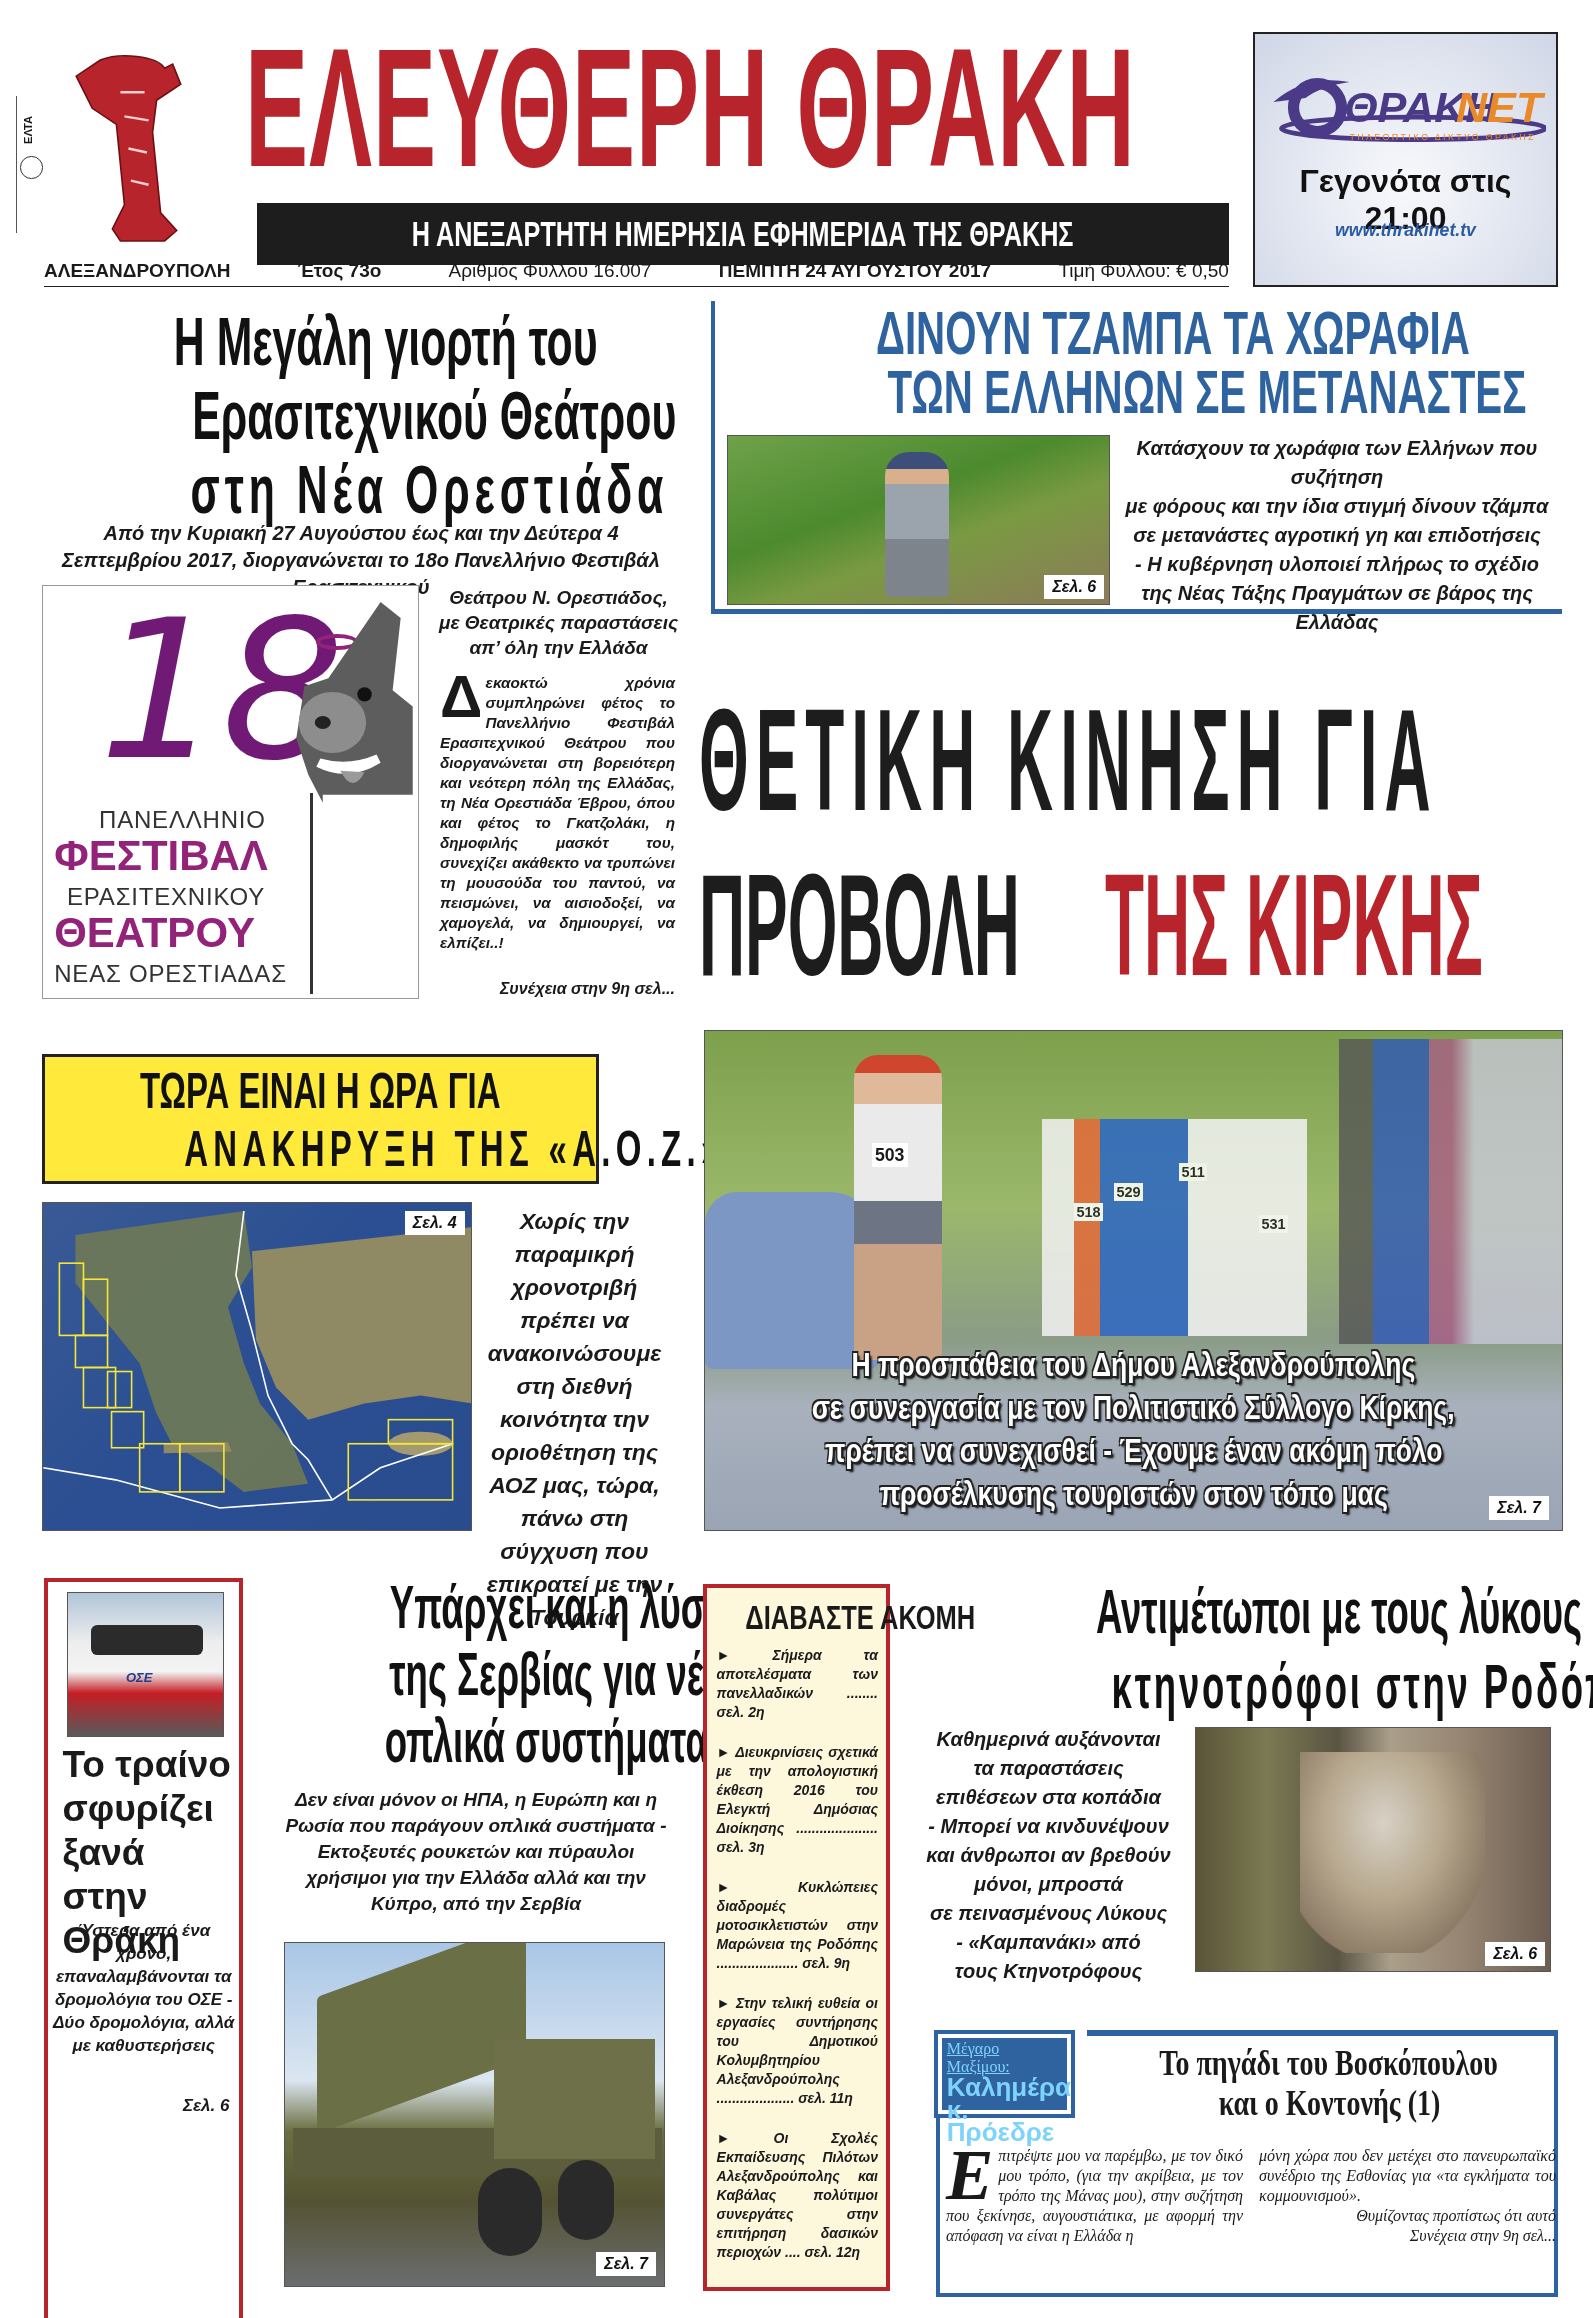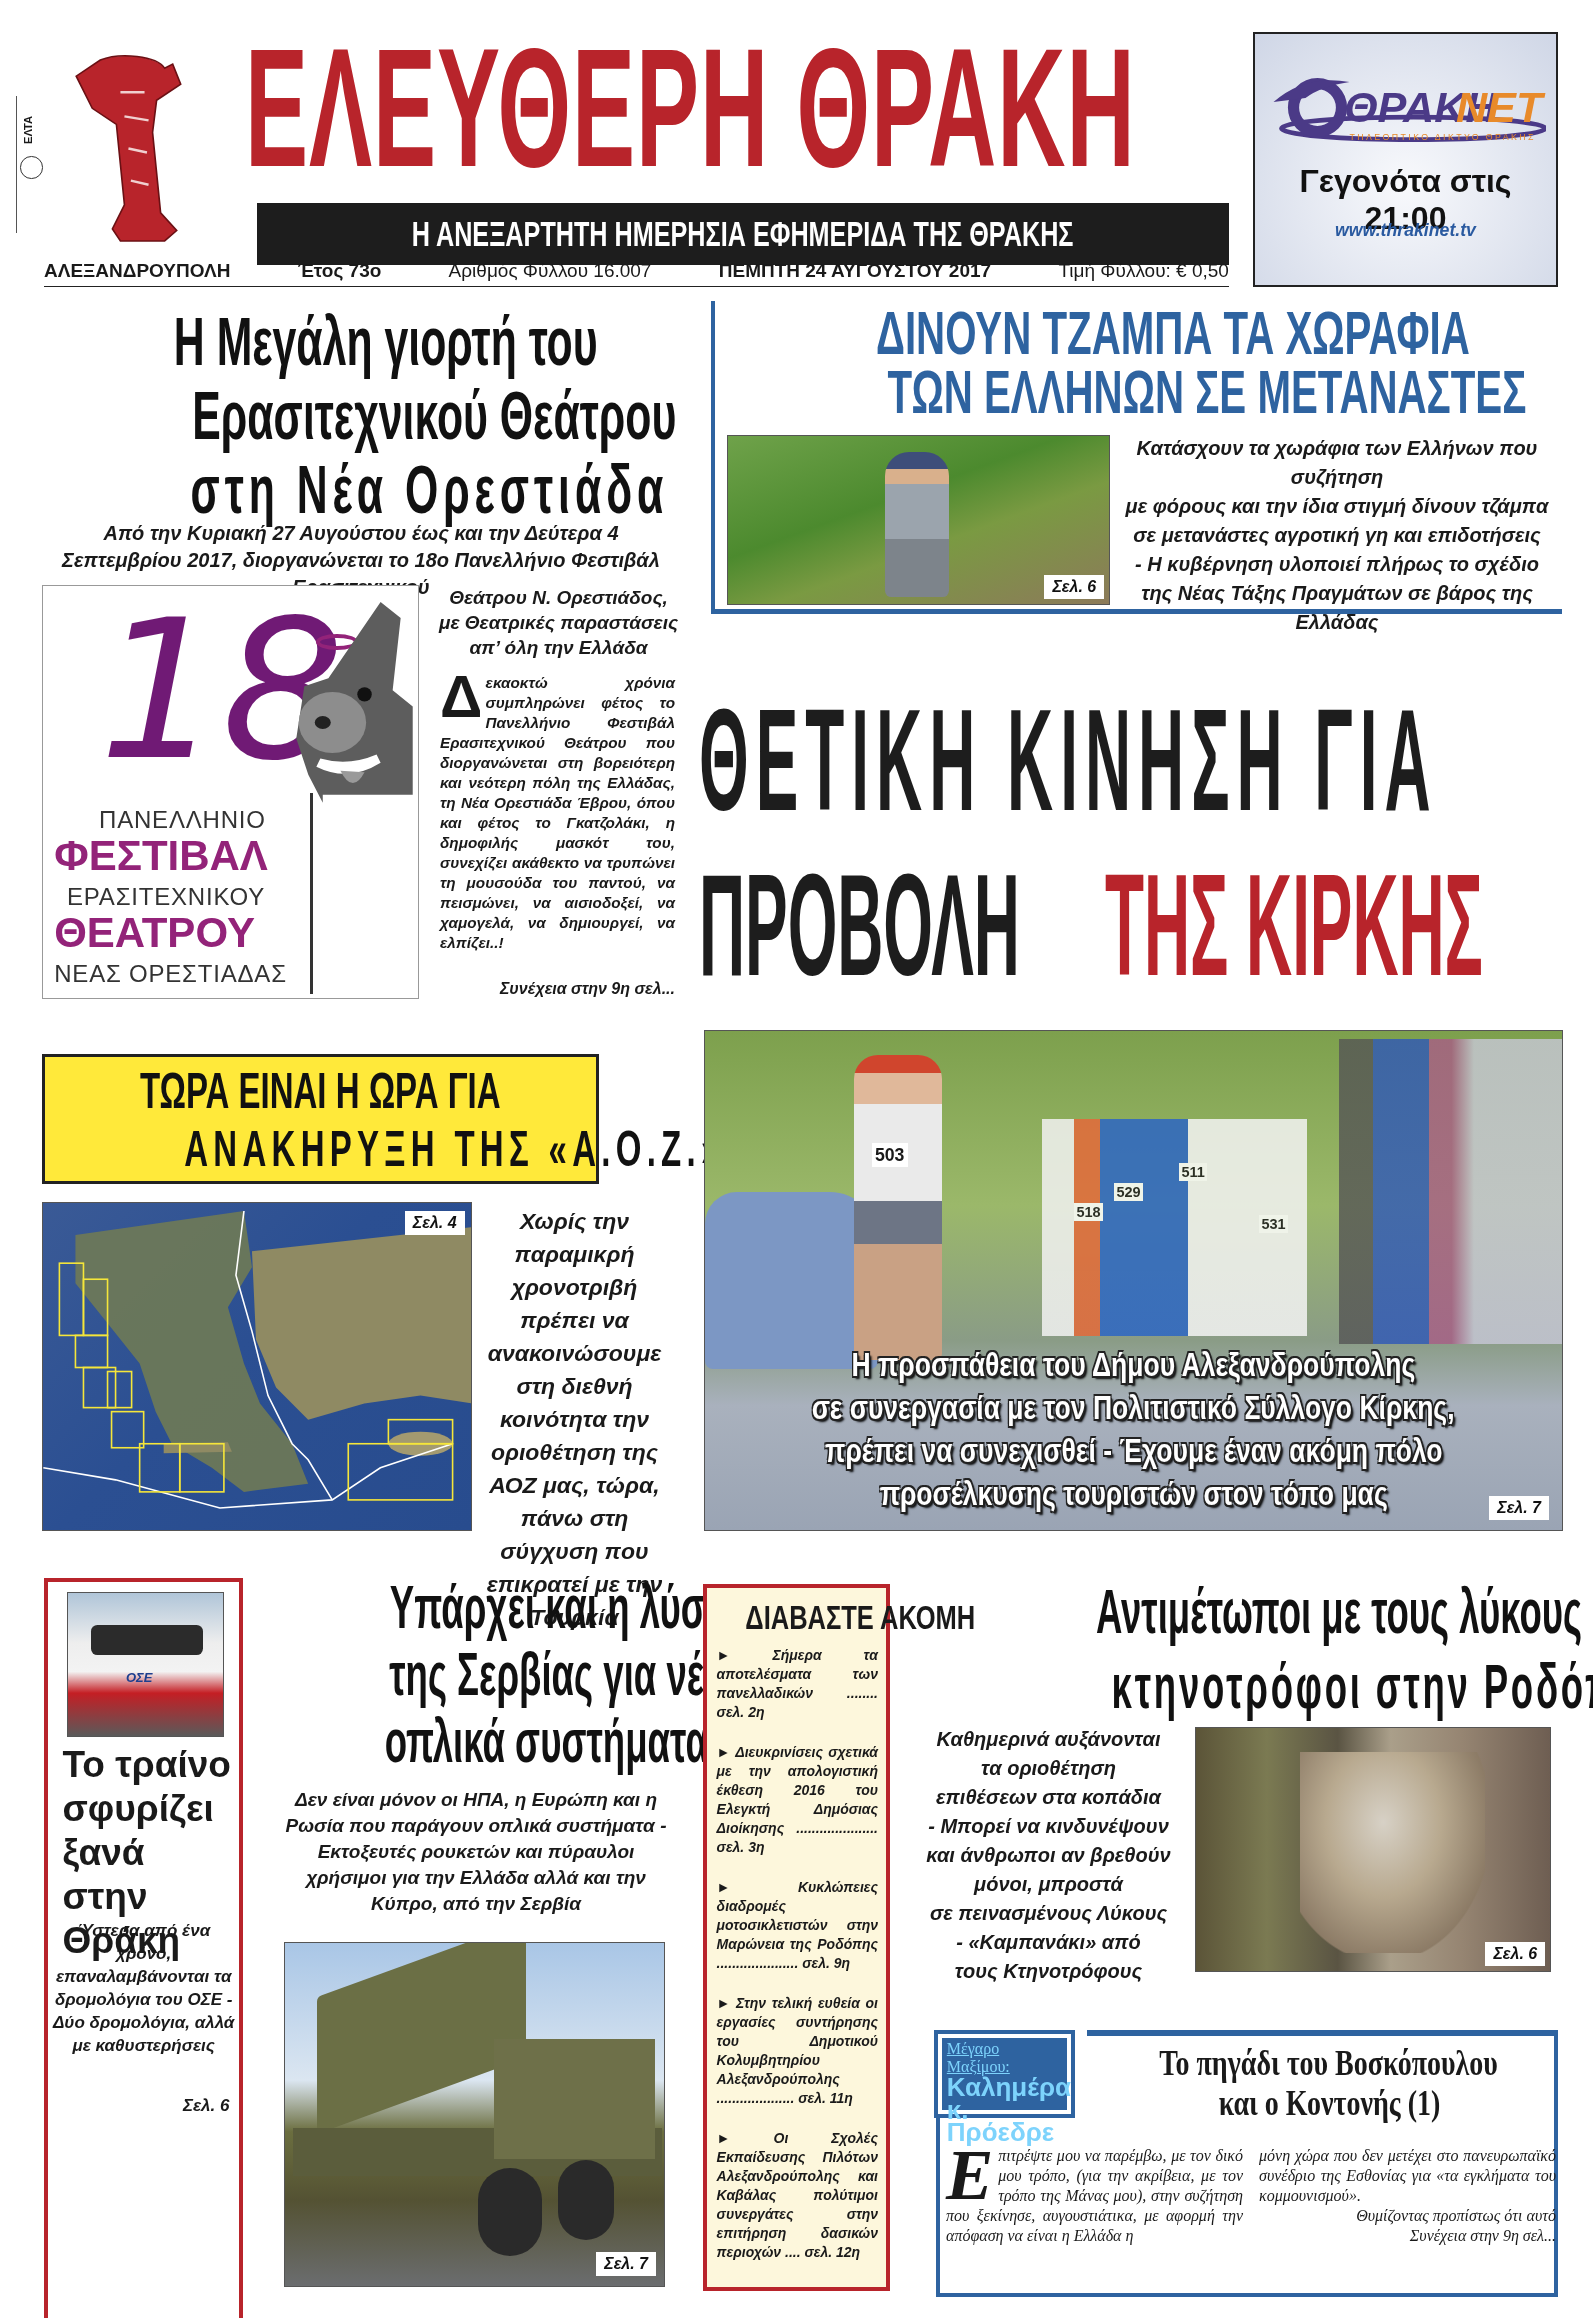--- a/index.html
+++ b/index.html
@@ -289,21 +289,21 @@
     <span>► </span><span>Οι Σχολές Εκπαίδευσης Πιλότων Αλεξανδρούπολης και Καβάλας πολύτιμοι συνεργάτες στην επιτήρηση δασικών περιοχών ....</span> <span>σελ. 12η</span>
   </div>
 </div>
 
 <div class="abs hl" id="wolf-head" style="font-size:63px;line-height:75px">
   <div><span class="cond" style="transform:scaleX(0.58);transform-origin:center">Αντιμέτωποι με τους λύκους</span></div>
   <div><span class="cond" style="transform:scaleX(0.58);transform-origin:center;letter-spacing:4.8px">κτηνοτρόφοι στην Ροδόπη</span></div>
 </div>
 <div class="abs it ctr" id="wolf-text">
   <div>Καθημερινά αυξάνονται</div>
-  <div>τα οριοθέτηση</div>
+  <div>τα παραστάσεις</div>
   <div>επιθέσεων στα κοπάδια</div>
   <div>- Μπορεί να κινδυνέψουν</div>
   <div>και άνθρωποι αν βρεθούν</div>
   <div>μόνοι, μπροστά</div>
   <div>σε πεινασμένους Λύκους</div>
   <div>- «Καμπανάκι» από</div>
   <div>τους Κτηνοτρόφους</div>
 </div>
 <div class="abs photo" id="wolf-photo">
   <div style="position:absolute;left:104px;top:24px;width:185px;height:201px;background:radial-gradient(ellipse at 45% 35%,#d7d1c6 0%,#b8a98f 40%,#8c7b66 75%,transparent 76%)"></div>

